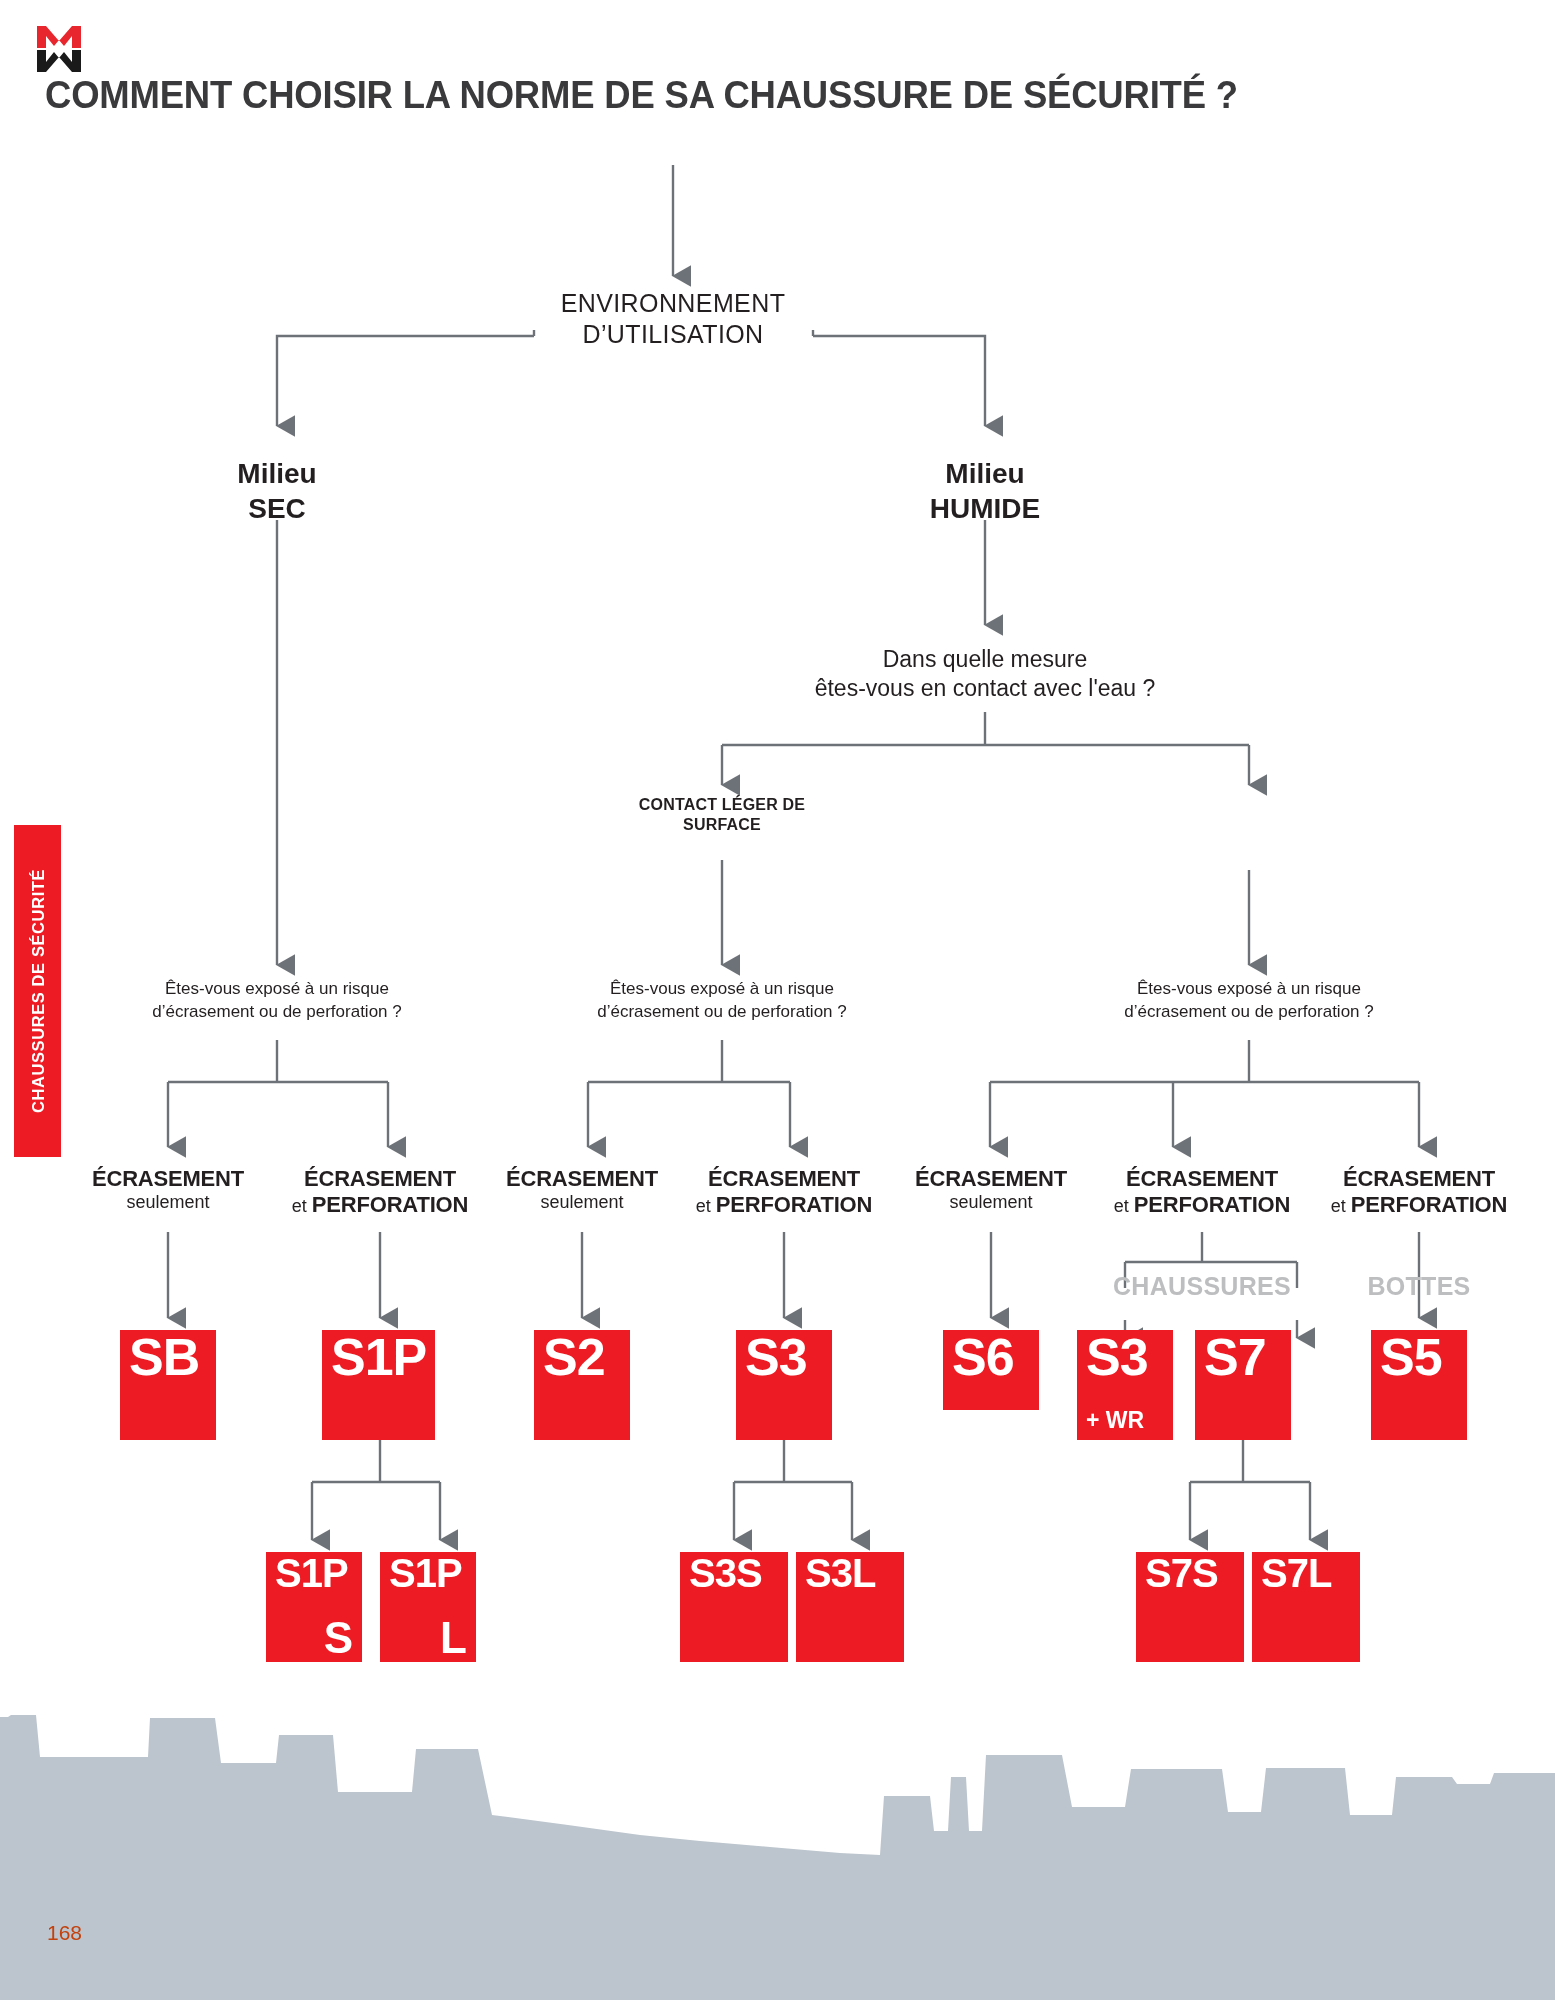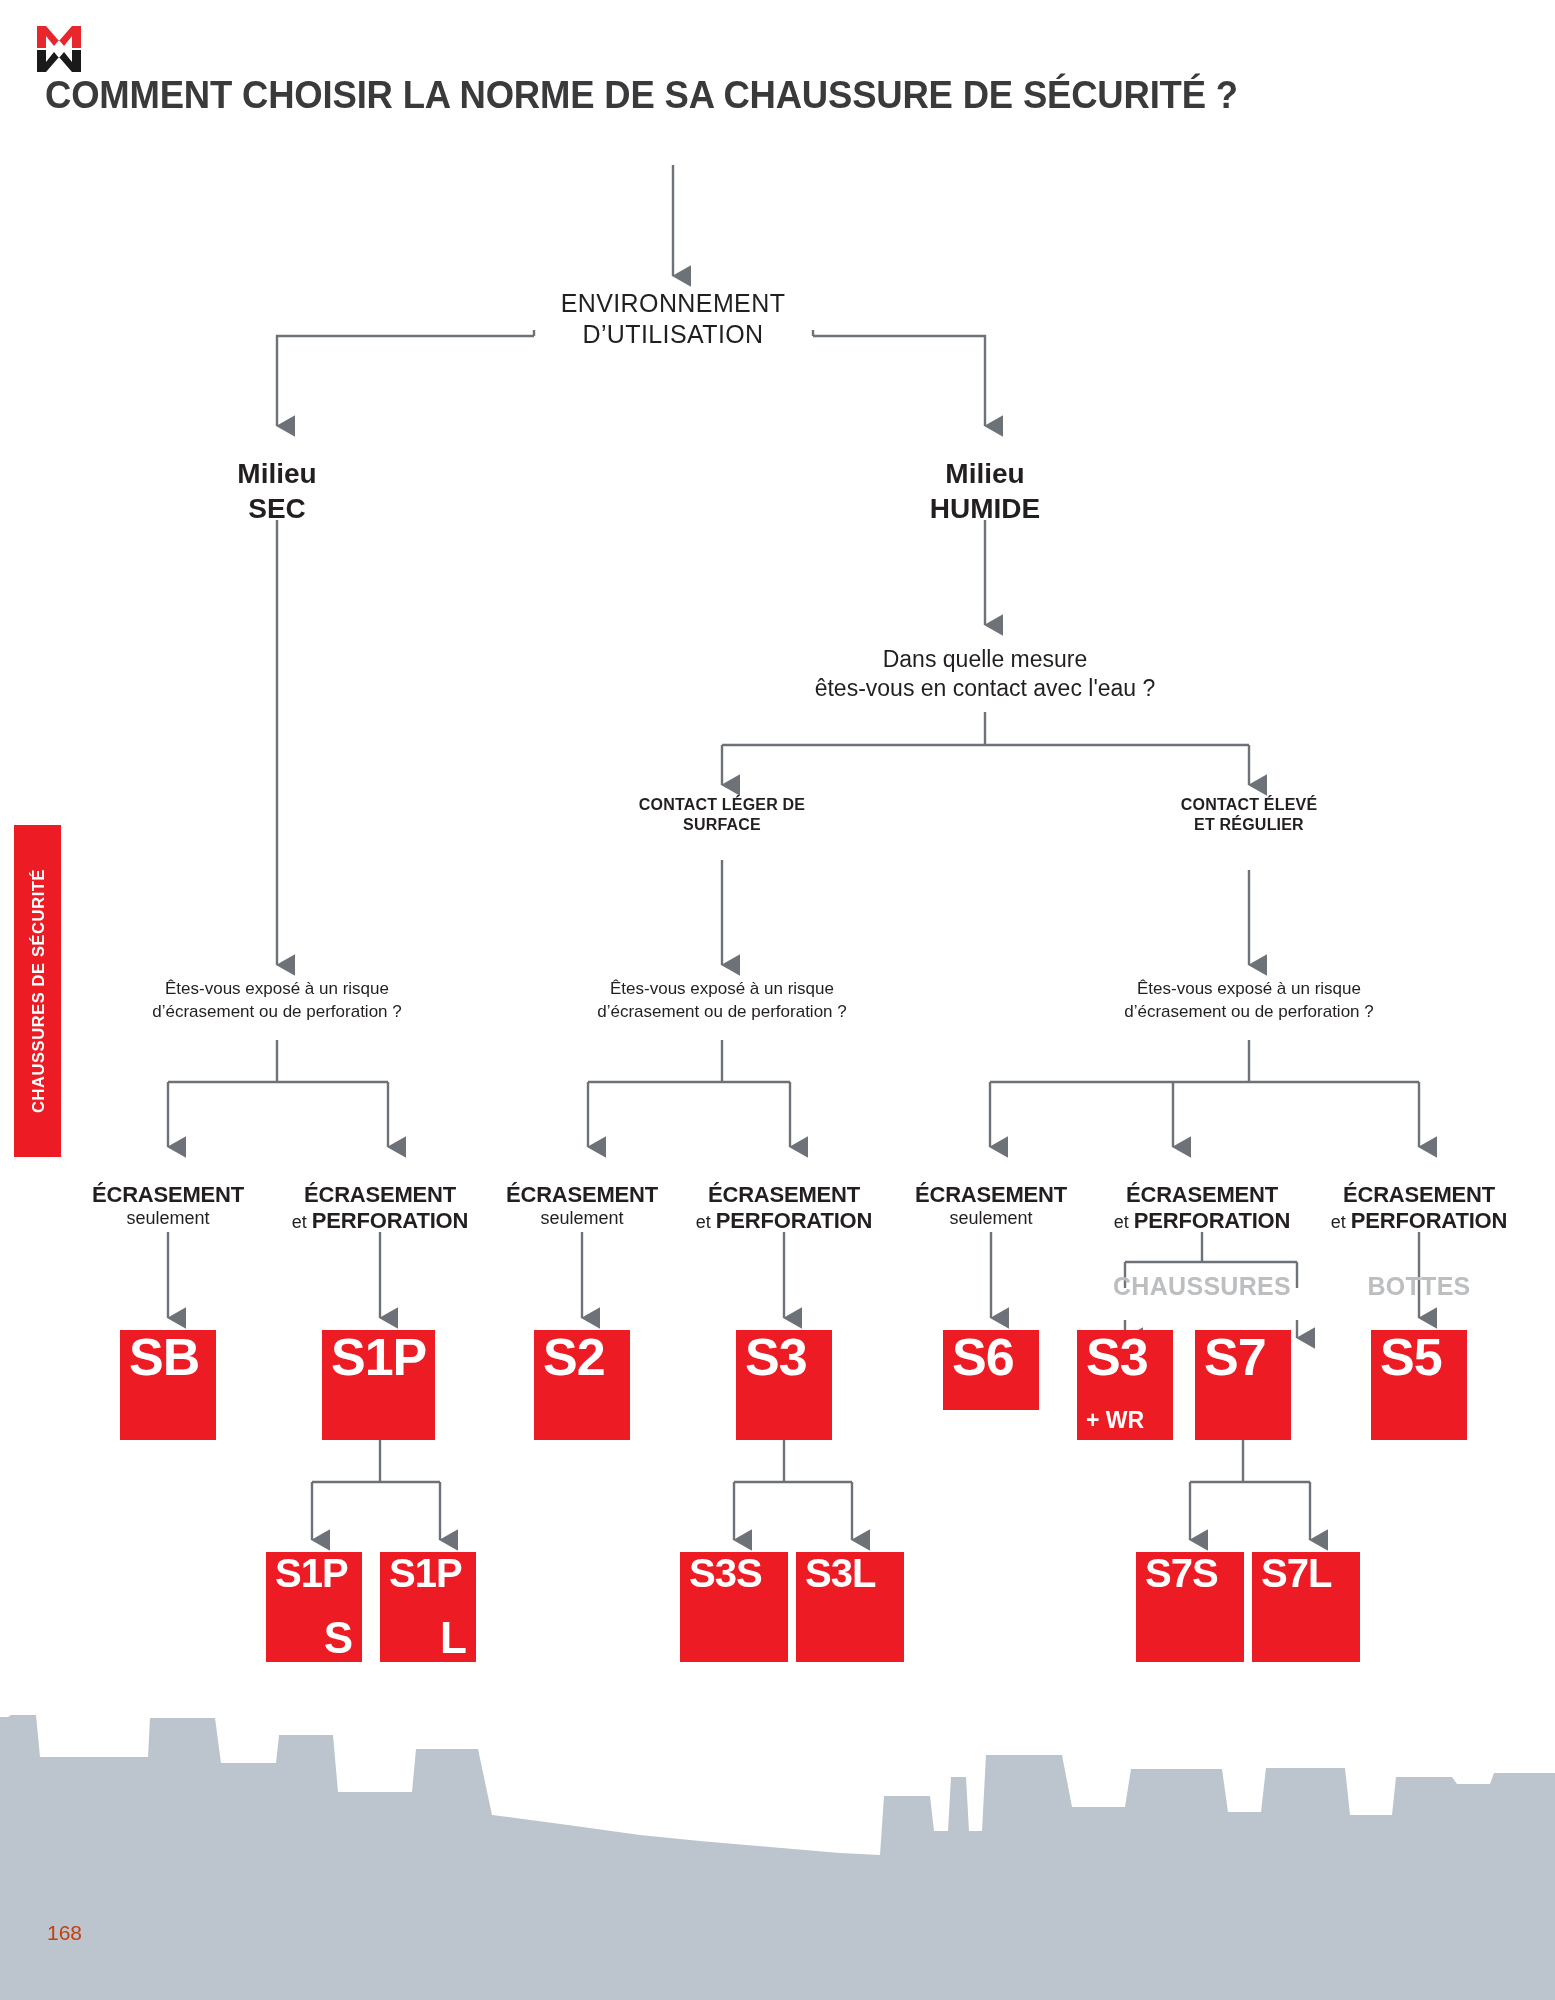--- a/index.html
+++ b/index.html
@@ -62,21 +62,21 @@
   .n-env { font-size: 25px; letter-spacing: 0.4px; }
   .n-mesure { font-size: 23px; }
   .n-risque { font-size: 17px; line-height: 1.35; }
 
   .bold-head {
     font-weight: bold; color: #231f20; line-height: 1.25;
   }
   .n-milieu { font-size: 28px; }
   .n-contact { font-size: 16px; letter-spacing: 0.2px; }
 
-  .n-ecras { line-height: 1.2; margin-top: 16px; }
+  .n-ecras { line-height: 1.2; }
   .n-ecras .l1 { font-size: 22px; font-weight: bold; letter-spacing: -0.2px; }
   .n-ecras .l2 { font-size: 18px; font-weight: 300; }
   .n-ecras .l2 b { font-size: 22px; font-weight: bold; letter-spacing: -0.2px; }
 
   .grouplabel {
     color: #bcbec0; font-weight: bold; font-size: 25px; letter-spacing: 0.3px;
   }
 
   
   .code-box {
@@ -207,24 +207,20 @@
   <div class="node thin n-mesure" style="left:760px; top:645px; width:450px;">
     <div>Dans quelle mesure</div>
     <div>êtes-vous en contact avec l'eau ?</div>
   </div>
 
   <div class="node bold-head n-contact" style="left:562px; top:795px; width:320px;">
     <div>CONTACT LÉGER DE</div>
     <div>SURFACE</div>
   </div>
 
-  <div class="node bold-head n-contact" style="left:1089px; top:795px; width:320px;">
-    <div>CONTACT ÉLEVÉ</div>
-    <div>ET RÉGULIER</div>
-  </div>
 
   <div class="node thin n-risque" style="left:117px; top:978px; width:320px;">
     <div>Êtes-vous exposé à un risque</div>
     <div>d’écrasement ou de perforation ?</div>
   </div>
   <div class="node thin n-risque" style="left:562px; top:978px; width:320px;">
     <div>Êtes-vous exposé à un risque</div>
     <div>d’écrasement ou de perforation ?</div>
   </div>
   <div class="node thin n-risque" style="left:1089px; top:978px; width:320px;">

